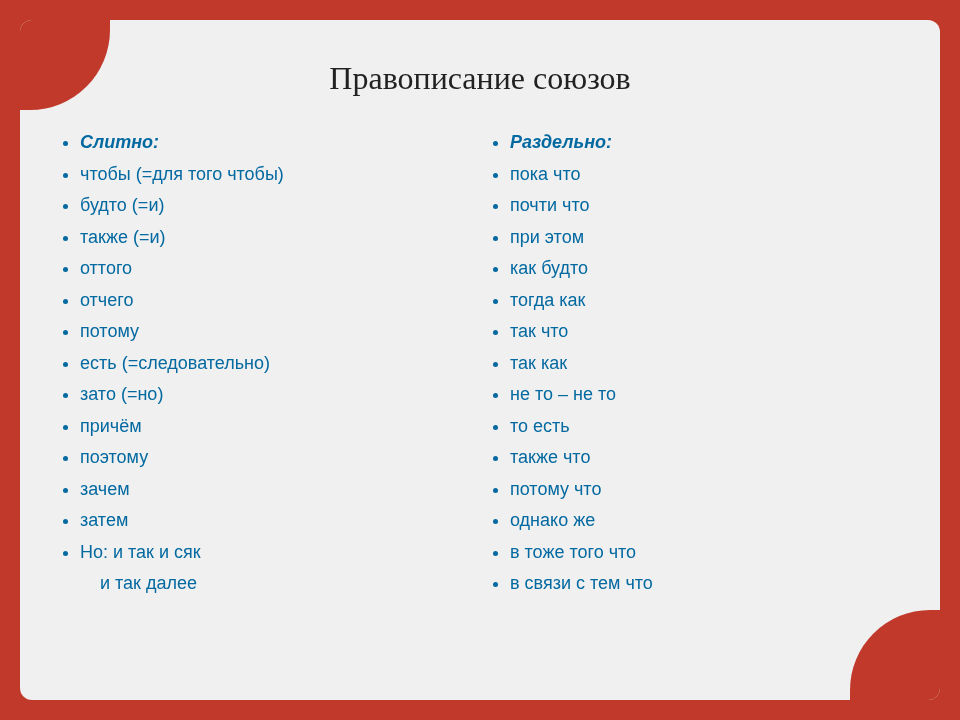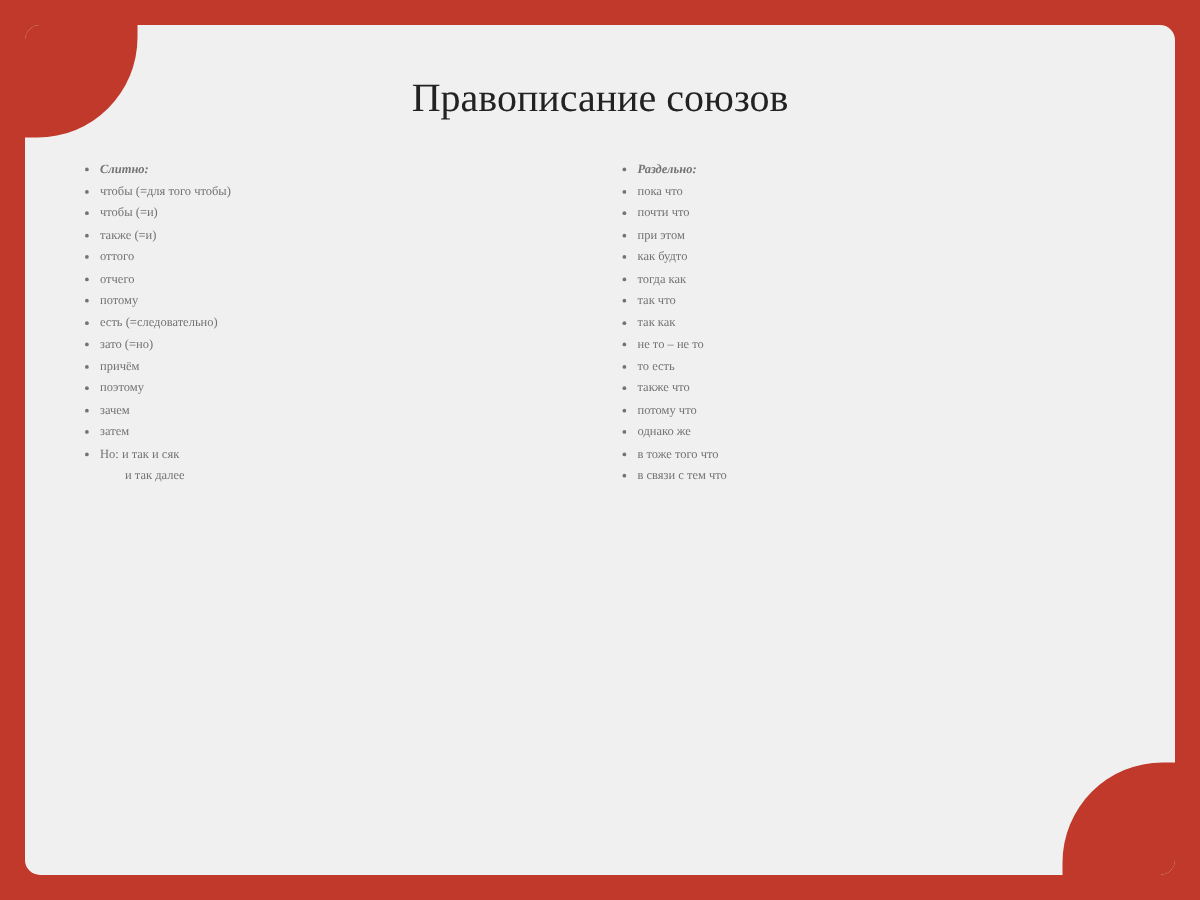--- a/index.html
+++ b/index.html
@@ -71,24 +71,24 @@
       display: flex;
       flex-direction: column;
     }
 
     .column ul {
       list-style: disc;
       padding-left: 20px;
     }
 
     .column ul li {
-      font-size: 10px;
-      color: #737373;
+      font-size: 18px;
+      color: #0369a1;
       line-height: 1.75;
-      font-family: Liberation Serif, serif;
+      font-family: Liberation Sans, sans-serif;
     }
 
     .column ul li.header-item {
       font-style: italic;
       font-weight: bold;
       list-style: disc;
     }
   </style>
 </head>
 <body>
@@ -98,21 +98,21 @@
   <div class="corner-br"></div>
 
   <h1 class="title">Правописание союзов</h1>
 
   <div class="content-area">
     <div class="column">
       <ul>
         <li class="header-item">Слитно:</li>
 
       <li>чтобы (=для того чтобы)</li>
-          <li>чтобы (=и)</li>
+          <li>будто (=и)</li>
           <li>также (=и)</li>
           <li>оттого</li>
           <li>отчего</li>
           <li>потому</li>
           <li>есть (=следовательно)</li>
           <li>зато (=но)</li>
           <li>причём</li>
           <li>поэтому</li>
           <li>зачем</li>
           <li>затем</li>

